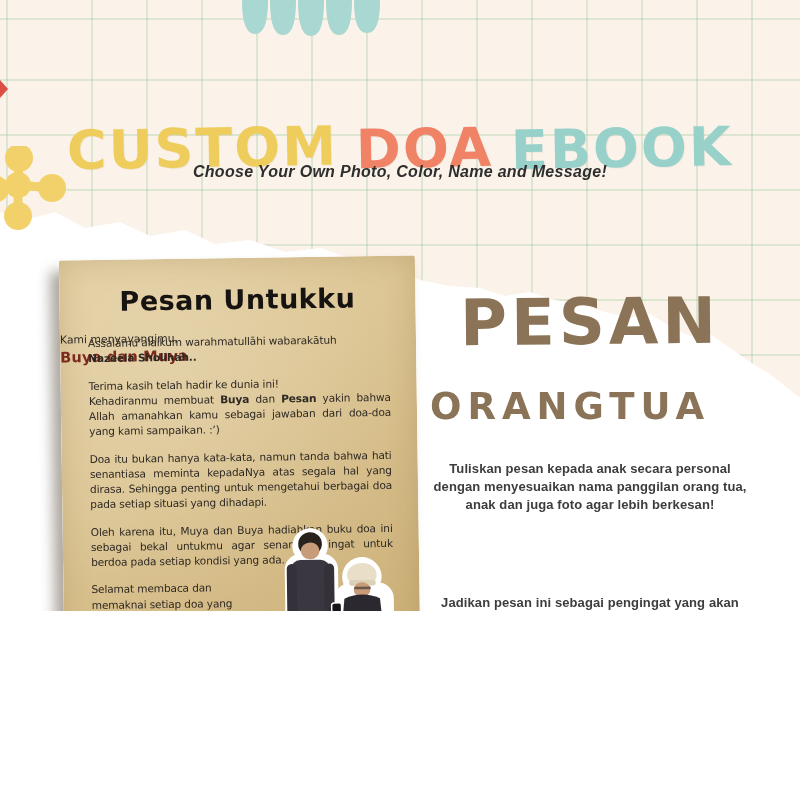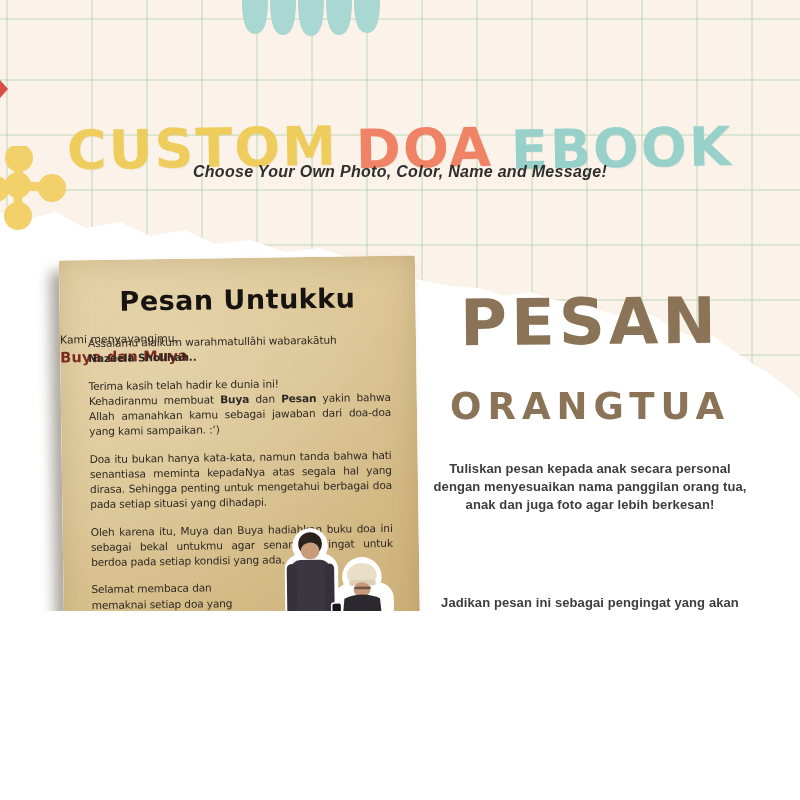--- a/index.html
+++ b/index.html
@@ -51,21 +51,21 @@
   .closing-label{font-size:10.8px;color:#2d2822;}
   .signature{font-size:14.5px;font-weight:800;color:#7c2a1d;margin-top:3px !important;letter-spacing:.2px;}
   .photo{position:absolute;right:12px;bottom:-2px;}
   
   .headline1{
     position:absolute;top:290px;left:430px;width:320px;text-align:center;
     font-size:64px;font-weight:900;letter-spacing:4px;line-height:1;
     font-family:"DejaVu Sans",sans-serif;transform:rotate(-.5deg);
   }
   .headline2{
-    position:absolute;top:388px;left:430px;width:320px;text-align:center;
+    position:absolute;top:388px;left:430px;width:320px;
     font-size:37px;font-weight:900;letter-spacing:6px;line-height:1;
     font-family:"DejaVu Sans",sans-serif;
   }
   .rbody{
     position:absolute;left:432px;width:316px;margin:0;text-align:center;
     font-size:13px;line-height:1.38;color:#3d3d3d;letter-spacing:.1px;font-weight:bold;
   }
   .b1{top:460px;}
   .b2{top:557px;margin-top:37px;}
   .link-pill{

